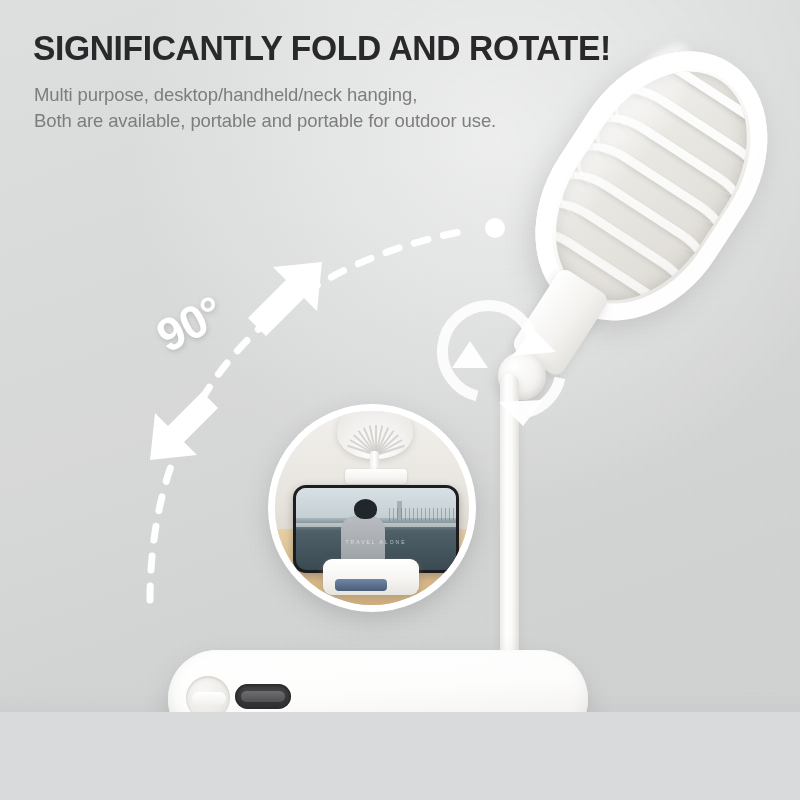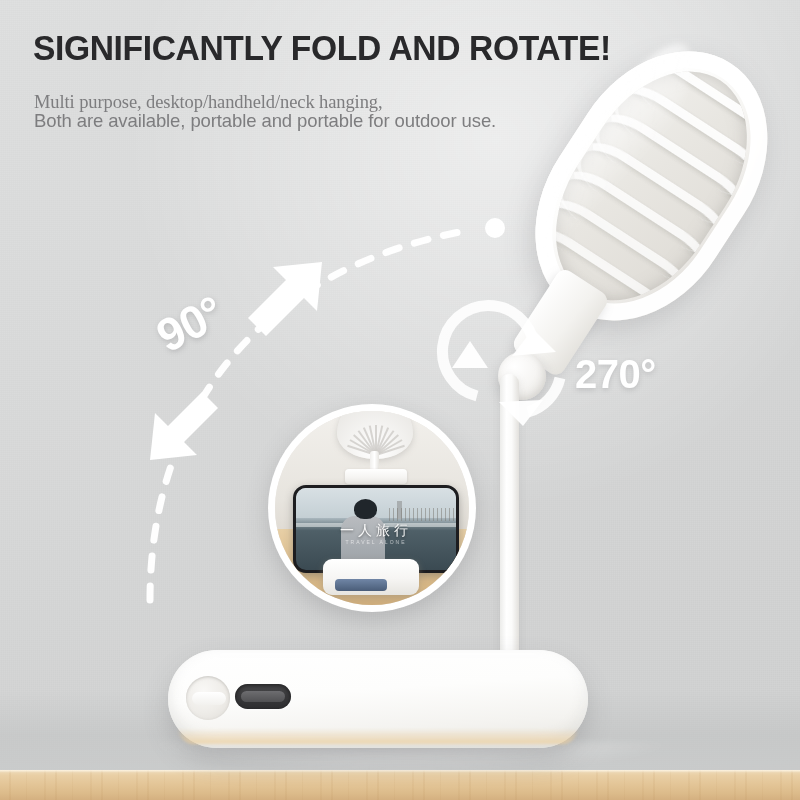--- a/index.html
+++ b/index.html
@@ -1,21 +1,21 @@
 <!DOCTYPE html>
 <html><head>
 <meta charset="utf-8">
 <style>
   html,body{margin:0;padding:0;}
   body{
     width:800px;height:800px;overflow:hidden;
     font-family:"Liberation Sans", sans-serif;
     background:#d9dadb;
   }
-  #stage{position:relative;width:800px;height:800px;overflow:hidden;}
+  #stage{position:relative;width:800px;height:712px;overflow:hidden;}
 
   
   .wall{
     position:absolute;left:0;top:0;width:800px;height:772px;
     background:
       radial-gradient(circle at 62% 18%, rgba(255,255,255,.55) 0%, rgba(255,255,255,0) 46%),
       linear-gradient(160deg,#dedfdf 0%,#d8d9d9 42%,#d2d3d3 70%,#cfd0d0 100%);
   }
   .wall-noise{
     position:absolute;left:0;top:0;width:800px;height:772px;opacity:.5;
@@ -53,21 +53,21 @@
   .headline{
     position:absolute;left:33px;top:28px;
     font-size:35px;font-weight:700;letter-spacing:-.4px;
     color:#29292b;white-space:nowrap;
     transform:scaleX(.96);transform-origin:left center;
   }
   .subline{
     position:absolute;left:34px;font-size:18.5px;color:#7d7d7f;
     letter-spacing:-.1px;white-space:nowrap;
   }
-  .subline.l1{top:92px;font-family:Liberation Serif, serif;}
+  .subline.l1{top:84px;}
   .subline.l2{top:110px;}
 
   
   .fan-head{
     position:absolute;left:498px;top:22px;width:186px;height:292px;
     transform:rotate(33deg);transform-origin:50% 88%;
   }
   .head-shell{
     position:absolute;left:0;top:0;width:186px;height:292px;
     border-radius:93px/120px;
@@ -310,21 +310,20 @@
       <path d="M 560 378 A 46 46 0 0 1 528 412"></path>
     </g>
     <g fill="rgba(255,255,255,.95)">
       <polygon points="533,329 556,352 512,356"></polygon>
       <polygon points="470,341 488,368 452,368"></polygon>
       <polygon points="523,426 499,402 543,400"></polygon>
     </g>
   </svg>
 
   <div class="label-90">90°</div>
-  <div class="label-270">270°</div>
 
   <div class="bubble-tail"></div>
   <div class="bubble">
     <div class="bubble-ring"></div>
     <div class="bubble-photo">
       <div class="ph-wall"></div>
       <div class="ph-floor"></div>
       <div class="ph-fan" id="ph-blades">
           <div class="ph-blade" style="transform: rotate(-72deg);"></div>
           <div class="ph-blade" style="transform: rotate(-60deg);"></div>
@@ -343,21 +342,20 @@
       <div class="ph-fanstem"></div>
       <div class="ph-clamp"></div>
       <div class="ph-phone">
         <div class="ph-scene">
           <div class="ph-sky"></div>
           <div class="ph-tower"></div>
           <div class="ph-trees"></div>
           <div class="ph-rail"></div>
           <div class="ph-person-body"></div>
           <div class="ph-person-head"></div>
-          <div class="ph-caption">一人旅行</div>
           <div class="ph-subcap">TRAVEL ALONE</div>
         </div>
       </div>
       <div class="ph-holder"></div>
     </div>
   </div>
 
 </div>
 
 </body></html>

